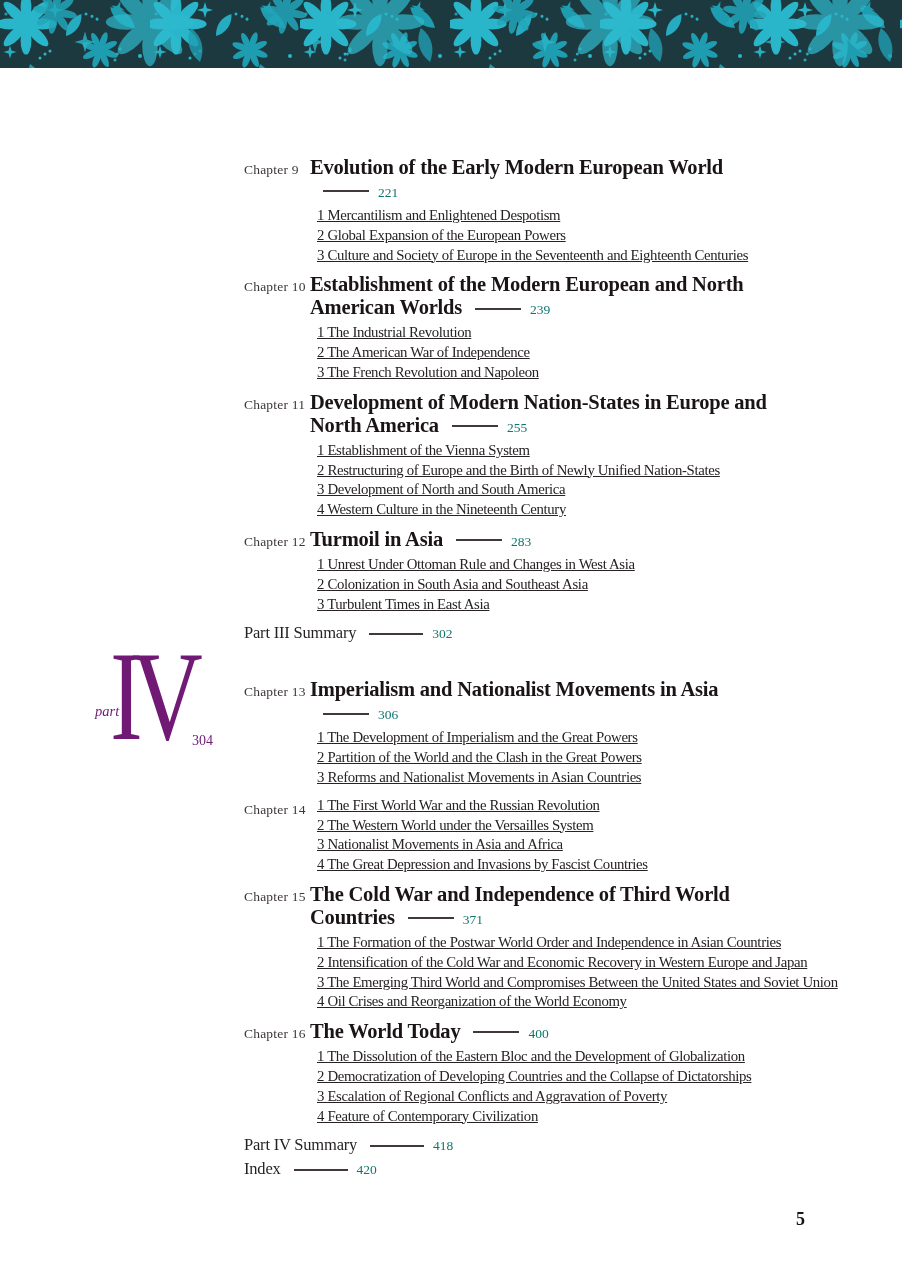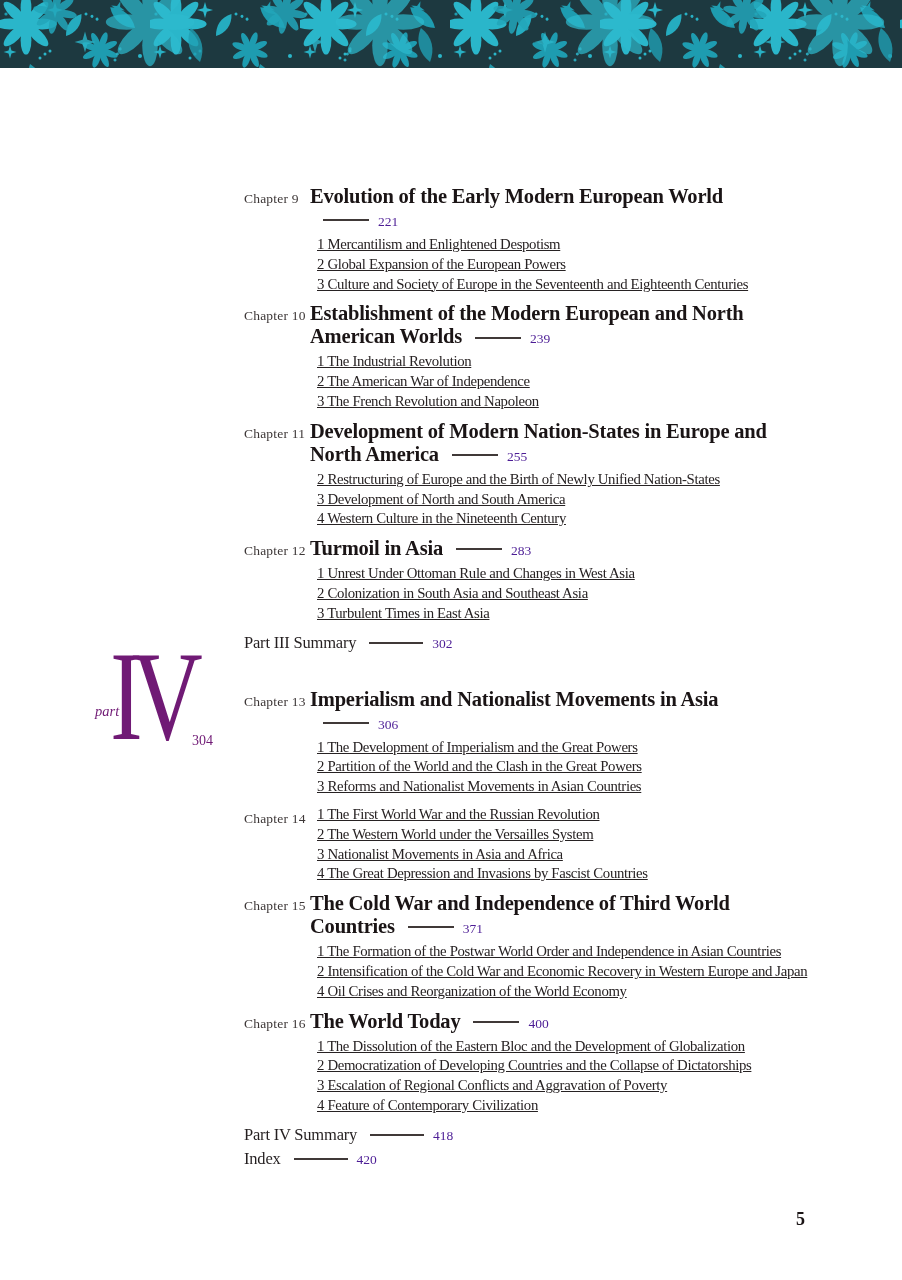--- a/index.html
+++ b/index.html
@@ -6,38 +6,38 @@
   .page{
     position:relative;
     width:902px;height:1280px;
     margin:0 auto;
     background:#ffffff;
     overflow:hidden;
     font-family:"Liberation Serif","DejaVu Serif",serif;
     color:#272223;
   }
   .band{position:absolute;top:0;left:0;width:902px;height:68px;line-height:0;}
-  .content{position:absolute;top:68px;left:0;width:723px;padding:117px 0 0 244px;box-sizing:border-box;}
+  .content{position:absolute;top:68px;left:0;width:723px;padding:88px 0 0 244px;box-sizing:border-box;}
   .entry{position:relative;margin-bottom:8px;}
   .chapter-label{
     position:absolute;left:0;top:6px;
     font-size:13.5px;color:#3d3737;letter-spacing:.2px;white-space:nowrap;
   }
   .chapter-title{
     margin:0 0 0 66px;
     font-size:20.5px;line-height:23px;font-weight:700;
     color:#1a1415;letter-spacing:-.2px;
   }
   .tl{white-space:nowrap;}
   .rule{
     display:inline-block;width:46px;height:2px;background:#403938;
     vertical-align:middle;margin:0 9px 2px 13px;
   }
   .rule-long{width:54px;}
-  .pagenum{font-size:13.5px;font-weight:400;letter-spacing:0;color:#4c1d95;white-space:nowrap;}
+  .pagenum{font-size:13.5px;font-weight:400;letter-spacing:0;color:#0f766e;white-space:nowrap;}
   .items{margin:2px 0 0 73px;text-decoration:underline;}
   .item{
     font-size:14.8px;line-height:19.8px;letter-spacing:-.35px;
     color:#272223;white-space:nowrap;
   }
   .summary-row{
     font-size:16.5px;line-height:21px;letter-spacing:-.2px;
     color:#241f20;margin:2px 0 34px 0;white-space:nowrap;
   }
   .summary-row.tight{margin:2px 0 0 0;}
@@ -131,20 +131,21 @@
         <div class="item">1 The Industrial Revolution</div>
         <div class="item">2 The American War of Independence</div>
         <div class="item">3 The French Revolution and Napoleon</div>
       </div>
     </section>
 
     <section class="entry">
       <span class="chapter-label">Chapter 11</span>
       <h2 class="chapter-title"><span class="tl">Development of Modern Nation-States in Europe and</span><br><span class="tl">North America</span><span class="rule"></span><span class="pagenum">255</span></h2>
       <div class="items">
+        <div class="item">1 Establishment of the Vienna System</div>
         <div class="item">2 Restructuring of Europe and the Birth of Newly Unified Nation-States</div>
         <div class="item">3 Development of North and South America</div>
         <div class="item">4 Western Culture in the Nineteenth Century</div>
       </div>
     </section>
 
     <section class="entry">
       <span class="chapter-label">Chapter 12</span>
       <h2 class="chapter-title"><span class="tl">Turmoil in Asia</span><span class="rule"></span><span class="pagenum">283</span></h2>
       <div class="items">
@@ -175,20 +176,21 @@
         <div class="item">4 The Great Depression and Invasions by Fascist Countries</div>
       </div>
     </section>
 
     <section class="entry">
       <span class="chapter-label">Chapter 15</span>
       <h2 class="chapter-title"><span class="tl">The Cold War and Independence of Third World</span><br><span class="tl">Countries</span><span class="rule"></span><span class="pagenum">371</span></h2>
       <div class="items">
         <div class="item">1 The Formation of the Postwar World Order and Independence in Asian Countries</div>
         <div class="item">2 Intensification of the Cold War and Economic Recovery in Western Europe and Japan</div>
+        <div class="item">3 The Emerging Third World and Compromises Between the United States and Soviet Union</div>
         <div class="item">4 Oil Crises and Reorganization of the World Economy</div>
       </div>
     </section>
 
     <section class="entry">
       <span class="chapter-label">Chapter 16</span>
       <h2 class="chapter-title"><span class="tl">The World Today</span><span class="rule"></span><span class="pagenum">400</span></h2>
       <div class="items">
         <div class="item">1 The Dissolution of the Eastern Bloc and the Development of Globalization</div>
         <div class="item">2 Democratization of Developing Countries and the Collapse of Dictatorships</div>

